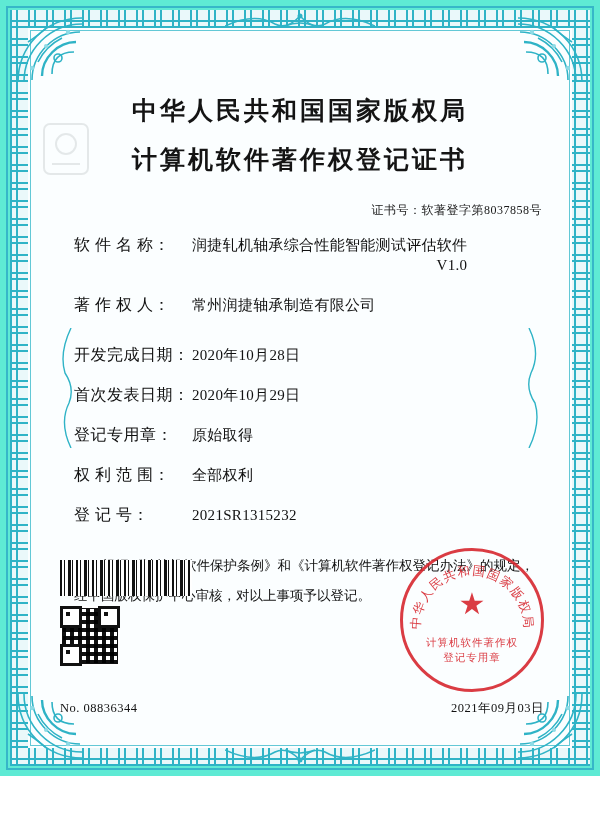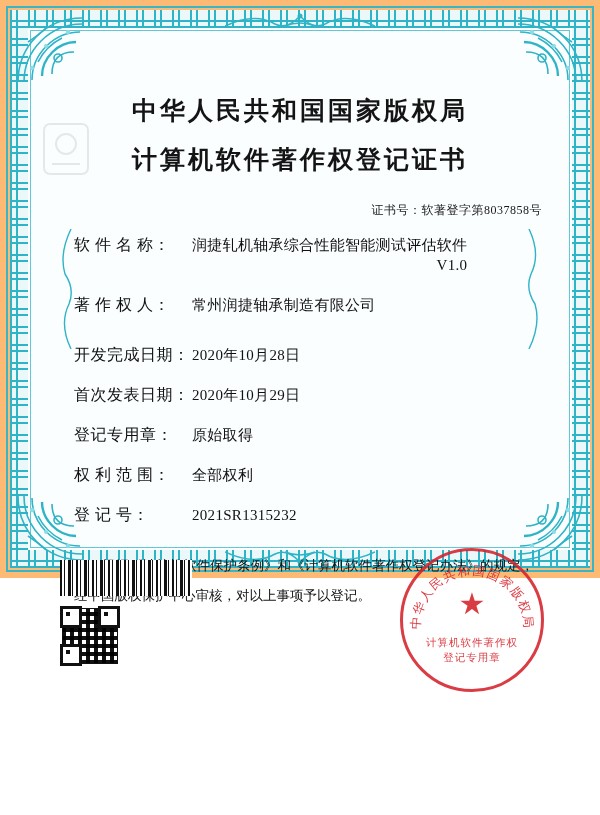--- a/index.html
+++ b/index.html
@@ -10,22 +10,22 @@
   body {
     width: 600px;
     height: 815px;
     font-family: "Liberation Serif", serif;
     overflow: hidden;
   }
 
   .certificate {
     position: relative;
     width: 600px;
-    height: 578px;
-    background: #fdba74;
+    height: 776px;
+    background: #5eead4;
     box-sizing: border-box;
   }
 
   
   .frame-outer {
     position: absolute;
     left: 6px; top: 6px; right: 6px; bottom: 6px;
     border: 2px solid #36b6c8;
     box-sizing: border-box;
   }
@@ -480,14 +480,18 @@
         <textPath href="#arcpath" startOffset="50%">中华人民共和国国家版权局</textPath>
       </text>
     </svg>
     <div class="seal-star">★</div>
     <div class="seal-lines">
       <div>计算机软件著作权</div>
       <div>登记专用章</div>
     </div>
   </div>
 
+  <div class="footer">
+    <div class="serial">No. 08836344</div>
+    <div class="date">2021年09月03日</div>
+  </div>
 
 </div>
 
 </body></html>

